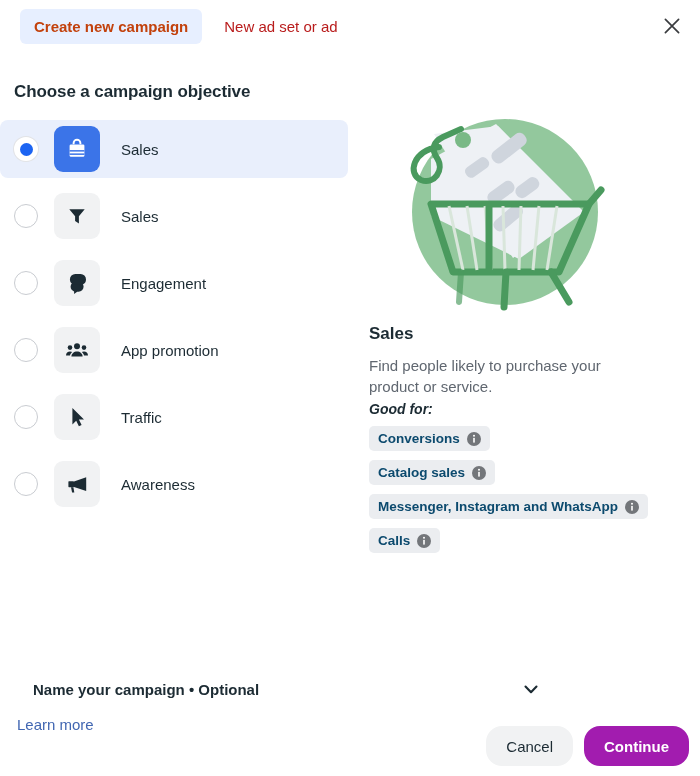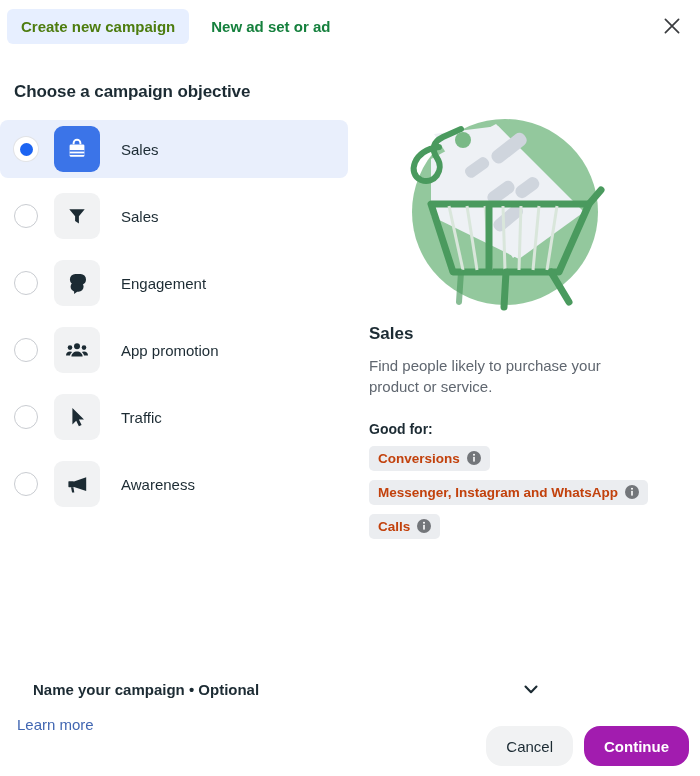--- a/index.html
+++ b/index.html
@@ -27,28 +27,28 @@
   }
   .tab {
     font-size: 15px;
     font-weight: bold;
     border-radius: 6px;
     padding: 9px 14px;
     cursor: pointer;
     white-space: nowrap;
   }
   .tab-active {
-    margin-left: 7px;
-    color: #4d7c0f;
+    margin-left: 20px;
+    color: #c2410c;
     background: #e7efff;
   }
   .tab-inactive {
     margin-left: 8px;
-    color: #15803d;
-    font-weight: bold;
+    color: #b91c1c;
+    font-weight: normal;
     background: transparent;
   }
   .close-btn {
     position: absolute;
     right: 12px;
     top: 10px;
     width: 32px;
     height: 32px;
     display: flex;
     align-items: center;
@@ -156,41 +156,42 @@
     color: #1c2b33;
   }
   .detail-desc {
     margin-top: 11px;
     font-size: 15px;
     line-height: 21px;
     color: #606770;
     width: 262px;
   }
   .good-for {
-    margin-top: 24px;
+    margin-top: 4px;
     font-size: 14px;
     font-weight: bold;
     color: #1c2b33;
+    font-style: italic;
   }
   .chips {
     margin-top: 9px;
     display: flex;
     flex-direction: column;
     align-items: flex-start;
     gap: 9px;
   }
   .chip {
     background: #ebedf0;
     border-radius: 5px;
     padding: 5px 9px;
     font-size: 13.5px;
     font-weight: bold;
-    color: #c2410c;
+    color: #0c4a6e;
     display: inline-flex;
-    align-items: flex-start;
+    align-items: flex-end;
     white-space: nowrap;
   }
   .chip .info {
     margin-left: 7px;
     width: 14px;
     height: 14px;
     flex: 0 0 auto;
     cursor: pointer;
   }
   .chip .info svg { display: block; }
@@ -425,20 +426,30 @@
       <span>Conversions</span>
       <span class="info">
         <svg width="14" height="14" viewBox="0 0 14 14">
           <circle cx="7" cy="7" r="7" fill="#73767a"></circle>
           <rect x="6.2" y="5.7" width="1.6" height="5.0" rx="0.6" fill="#ffffff"></rect>
           <circle cx="7" cy="3.7" r="1.0" fill="#ffffff"></circle>
         </svg>
       </span>
     </div>
 
+    <div class="chip">
+      <span>Catalog sales</span>
+      <span class="info">
+        <svg width="14" height="14" viewBox="0 0 14 14">
+          <circle cx="7" cy="7" r="7" fill="#73767a"></circle>
+          <rect x="6.2" y="5.7" width="1.6" height="5.0" rx="0.6" fill="#ffffff"></rect>
+          <circle cx="7" cy="3.7" r="1.0" fill="#ffffff"></circle>
+        </svg>
+      </span>
+    </div>
 
     <div class="chip">
       <span>Messenger, Instagram and WhatsApp</span>
       <span class="info">
         <svg width="14" height="14" viewBox="0 0 14 14">
           <circle cx="7" cy="7" r="7" fill="#73767a"></circle>
           <rect x="6.2" y="5.7" width="1.6" height="5.0" rx="0.6" fill="#ffffff"></rect>
           <circle cx="7" cy="3.7" r="1.0" fill="#ffffff"></circle>
         </svg>
       </span>

